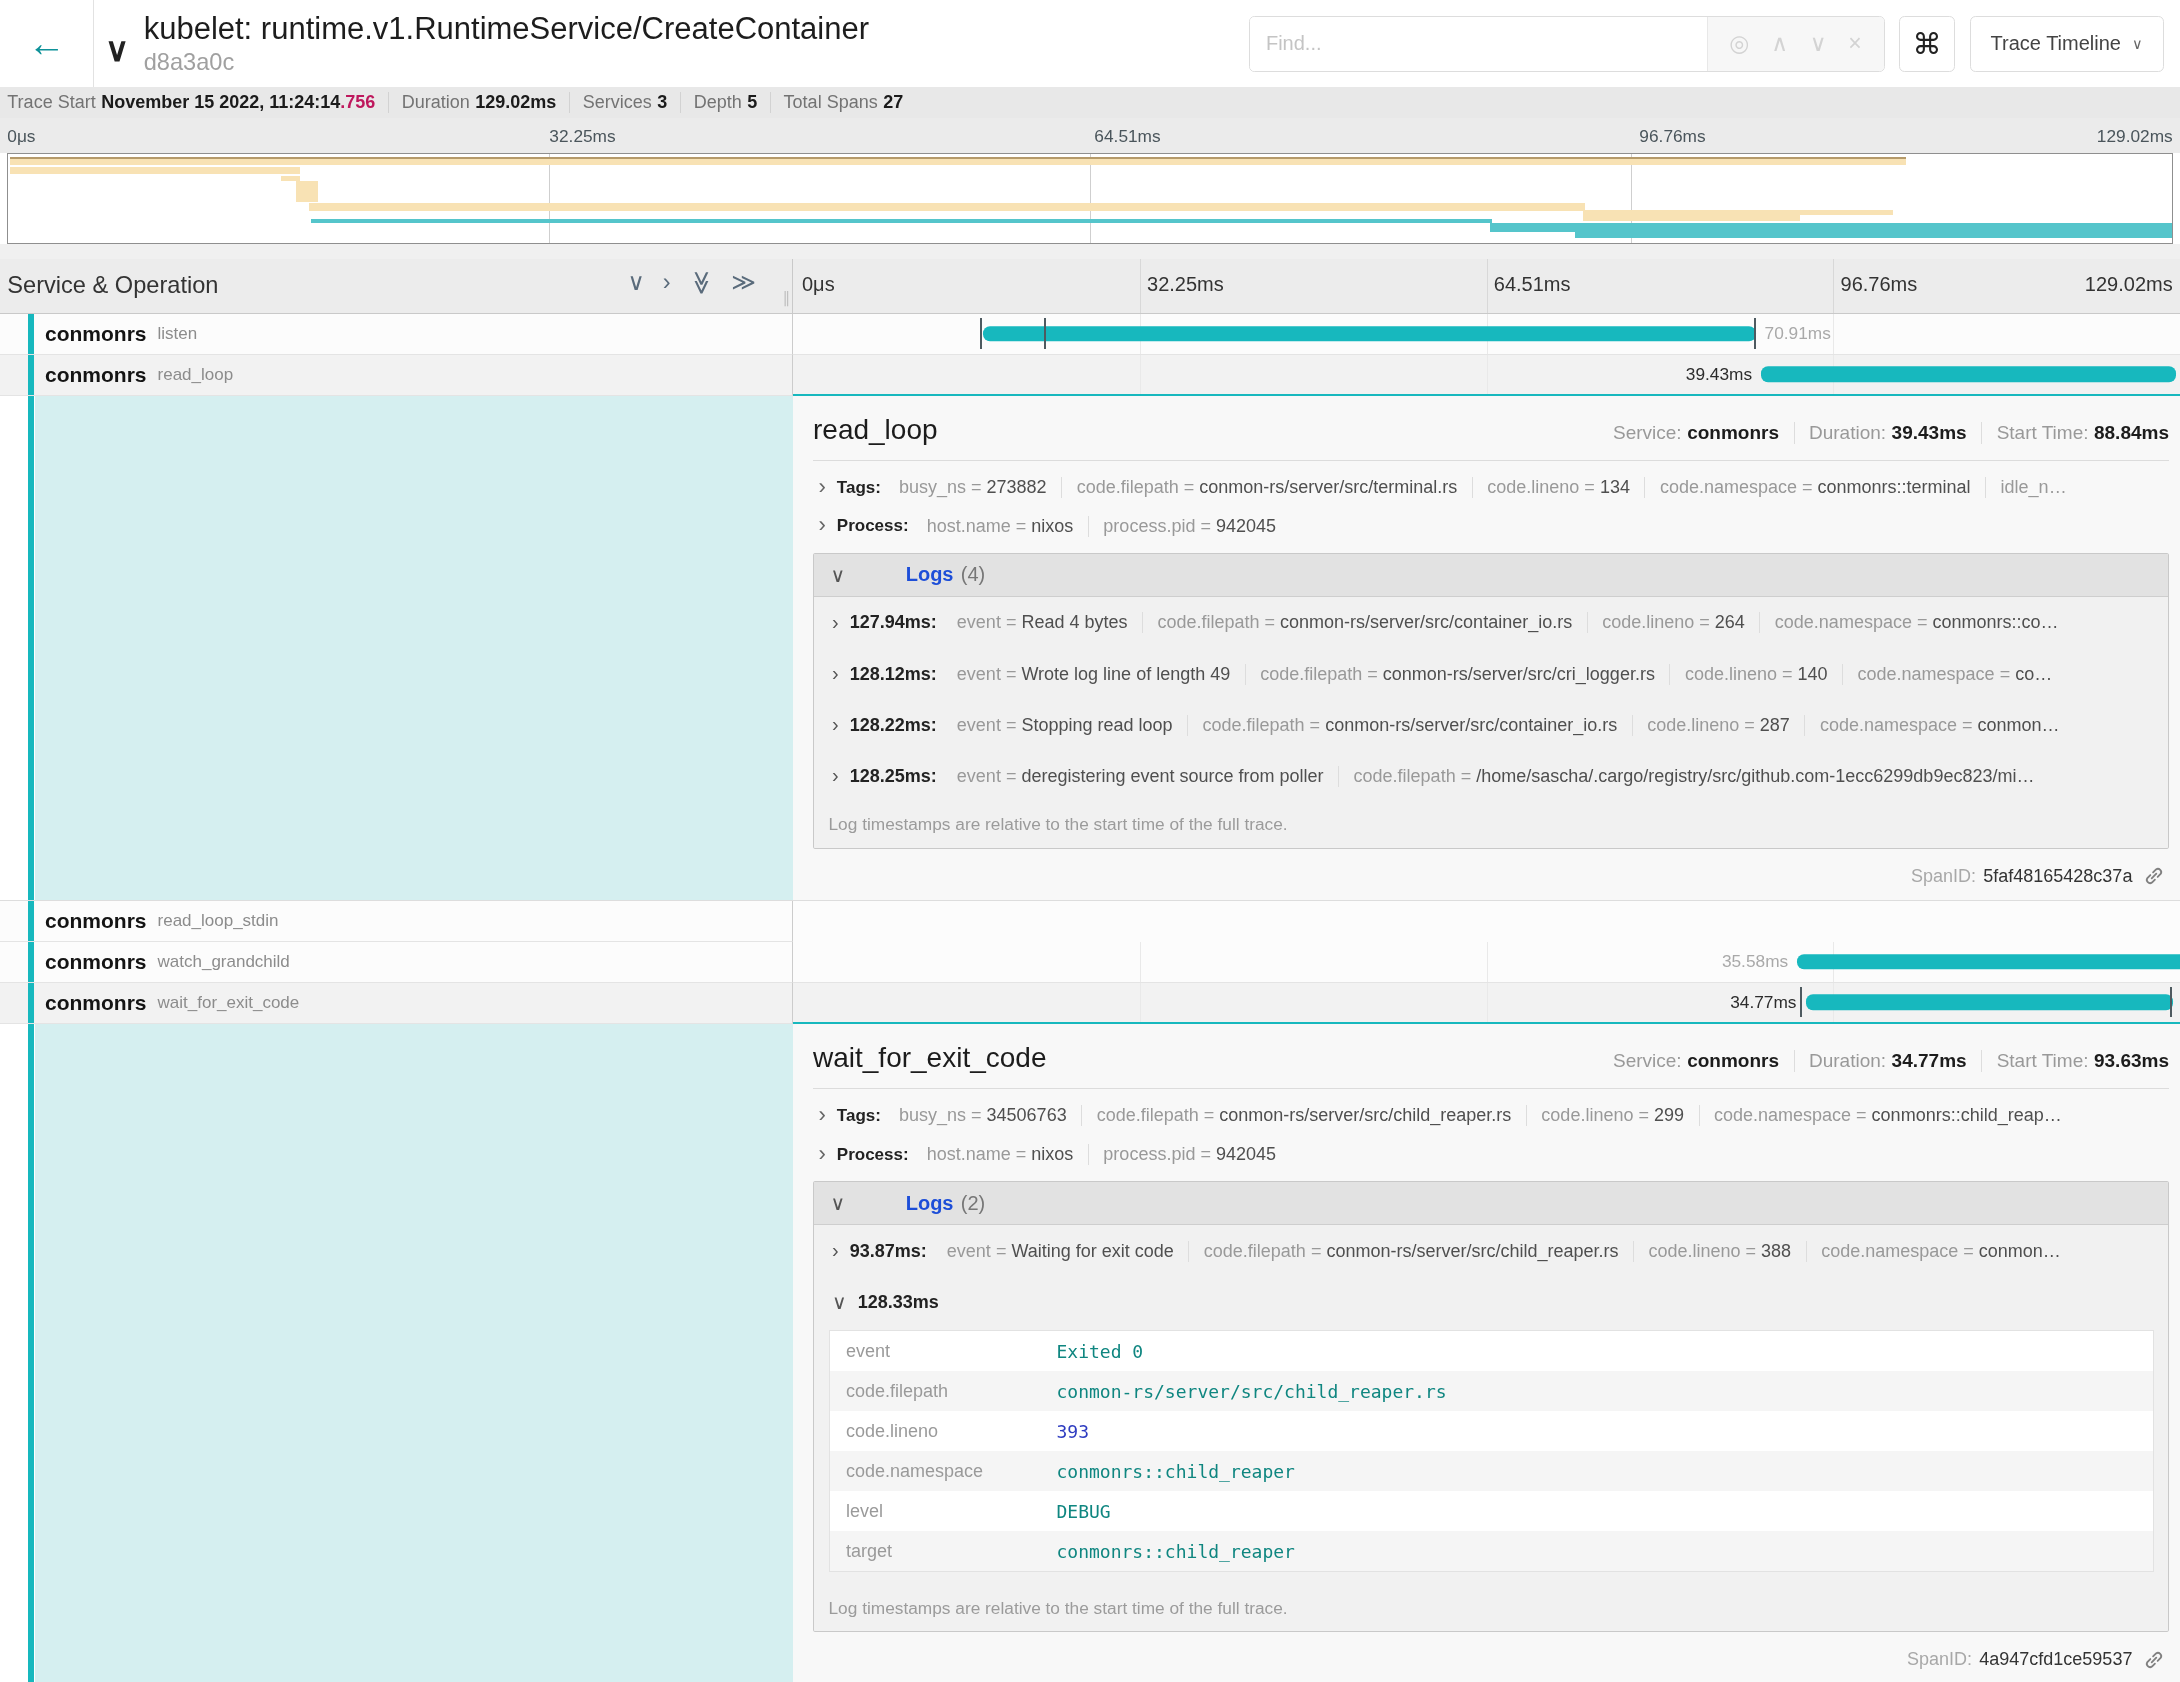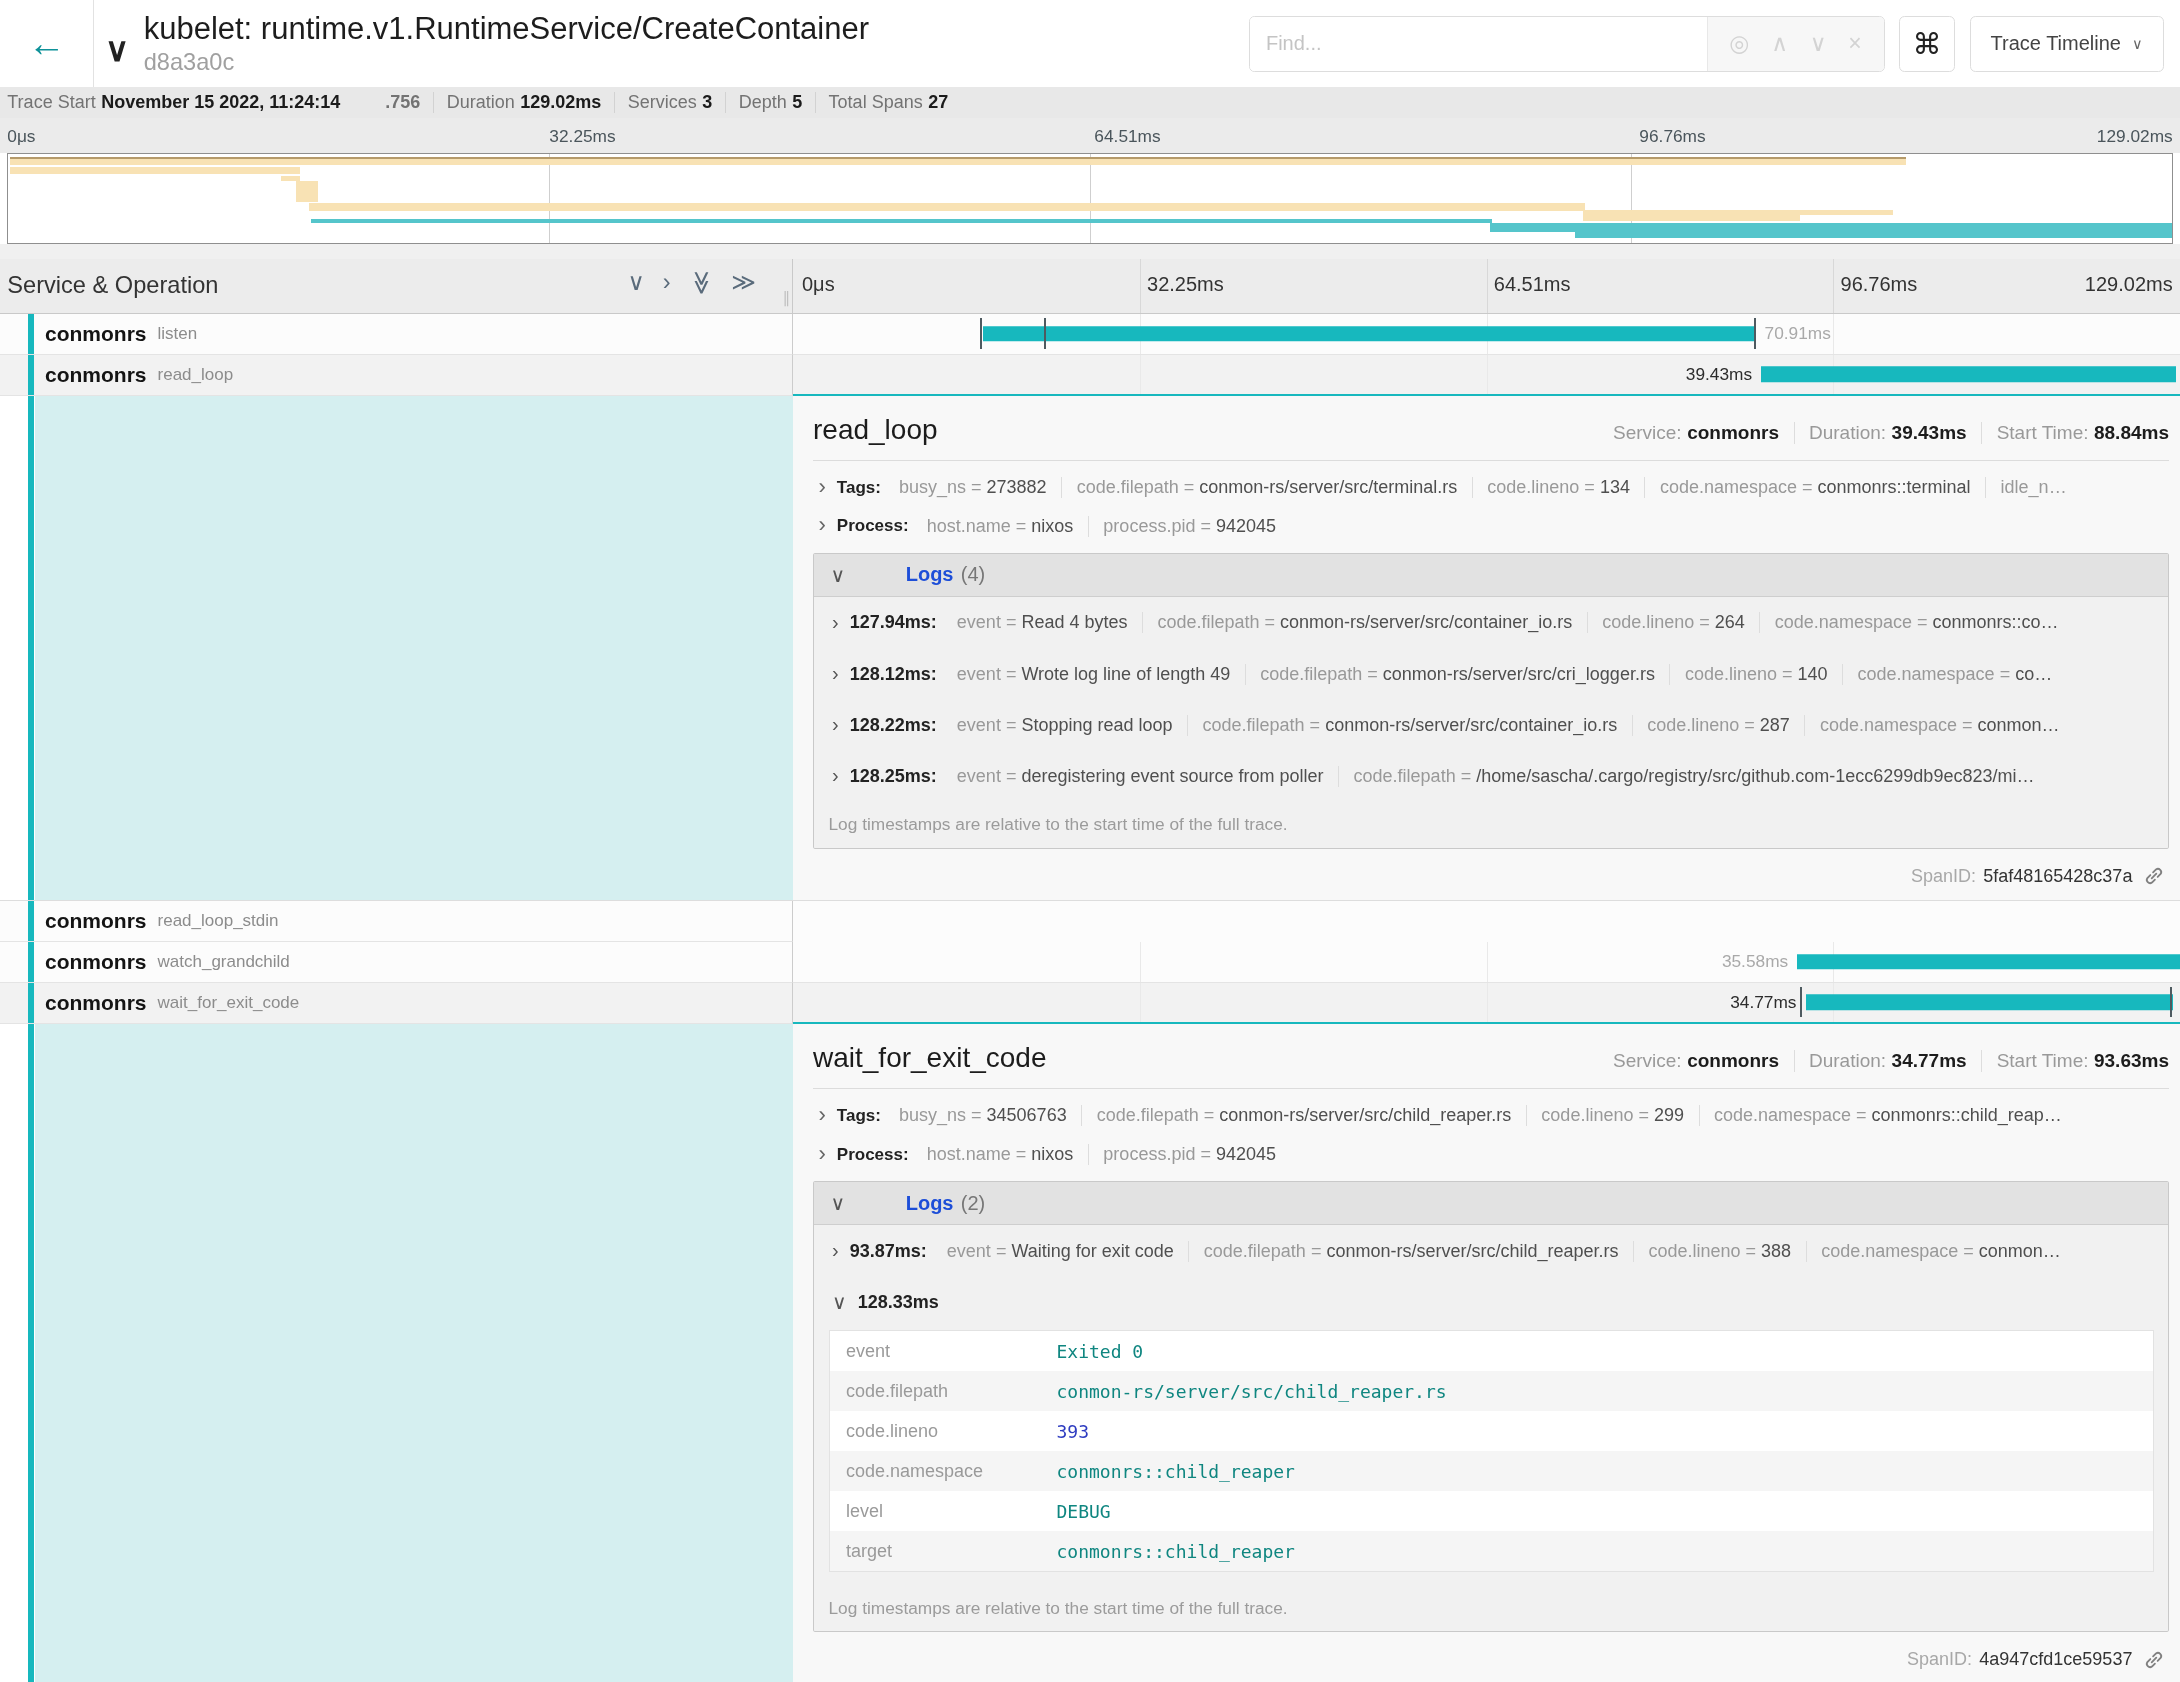--- a/index.html
+++ b/index.html
@@ -27,21 +27,21 @@
   .viewbtn { height:56px; border:0.9px solid #ddd; border-radius:5.5px; background:#fff; padding:0 20px; font-size:20px;
              color:#444; display:flex; align-items:center; gap:11px; cursor:pointer; }
   .viewbtn .chev { font-size:14.5px; color:#666; }
 
   
   .summary { height:31px; background:#e8e8e8; display:flex; align-items:center; font-size:18px; padding-left:7.3px; }
   .sum-item { padding:0 12.7px; border-right:0.9px solid #d2d2d2; color:#737373; white-space:nowrap; }
   .sum-item:first-child { padding-left:0; }
   .sum-item:last-child { border-right:none; }
   .sum-item b { color:#1b1b1b; margin-left:5.5px; }
-  .sum-frac { color:#737373; font-weight:bold;padding-left:45px; }
+  .sum-frac { color:#be185d; font-weight:bold; }
 
   
   .mm-labels { height:35px; background:#ebebeb; position:relative; font-size:17.3px; color:#4a555b; }
   .mm-labels span { position:absolute; top:8.2px; }
   .mm-canvas { margin:0 7.3px; height:91px; border:0.9px solid #8f8f8f; position:relative; background:#fff; cursor:crosshair; }
   .mm-grid { position:absolute; top:0; bottom:0; width:0.9px; background:#cfcfcf; }
   .mm-bar { position:absolute; }
   .tan { background:#f8e2b4; }
   .tealm { background:#55c5cb; }
 
@@ -63,21 +63,21 @@
   .srow { display:flex; height:41px; background:#fcfcfc; cursor:pointer; }
   .srow .cell-l { width:793px; border-right:0.9px solid #ccc; border-bottom:0.9px solid #e4e4e4;
                   position:relative; display:flex; align-items:center; }
   .srow .cell-r { flex:1; position:relative; border-bottom:0.9px solid #e4e4e4; }
   .srow.expanded { background:#f2f2f2; }
   .srow.expanded .cell-r { border-bottom:2.7px solid #17b8be; }
   .indent { position:absolute; left:28px; top:0; bottom:0; width:6.4px; background:#17b8be; }
   .svc { margin-left:45px; font-size:21px; font-weight:600; color:#141414; }
   .op { margin-left:11px; font-size:17px; color:#8c8c8c; }
   .rgrid { position:absolute; top:0; bottom:0; width:0.9px; background:#e9e9e9; }
-  .bar { position:absolute; top:50%; transform:translateY(-50%); height:15.5px; background:#17b8be; border-radius:0; }
+  .bar { position:absolute; top:50%; transform:translateY(-50%); height:15.5px; background:#17b8be; border-radius:7px; }
   .blabel { position:absolute; top:50%; transform:translateY(-50%); font-size:17.3px; white-space:nowrap; }
   .blabel.before { right:100%; margin-right:9px; }
   .blabel.after { left:100%; margin-left:9px; }
   .lgray { color:#a9a9a9; } .ldark { color:#2c2c2c; }
   .mark { position:absolute; top:4.5px; bottom:4.5px; width:1.8px; background:#4e5a60; }
 
   
   .detail { display:flex; border-bottom:0.9px solid #ddd; }
   .d-left { width:793px; position:relative; background:#fff; }
   .d-left .stripe { position:absolute; left:28px; top:0; bottom:0; width:6.4px; background:#17b8be; }

